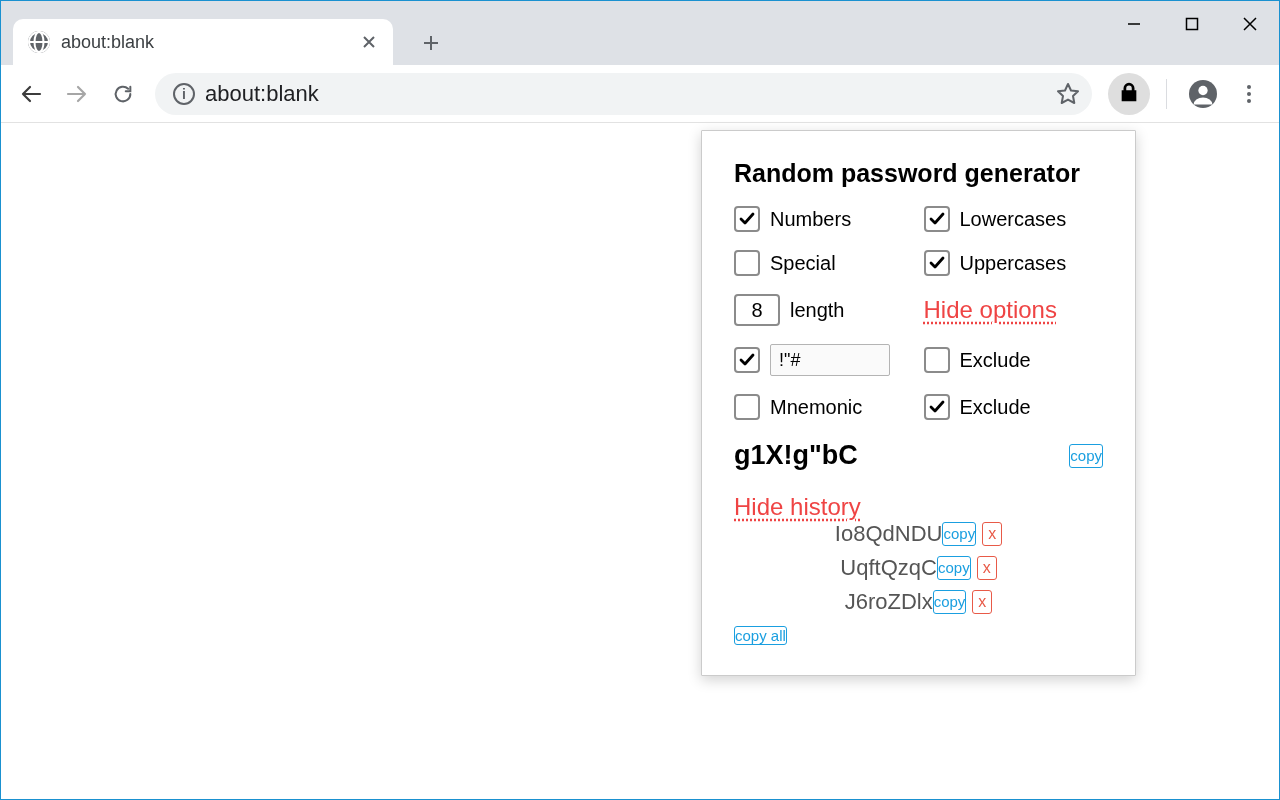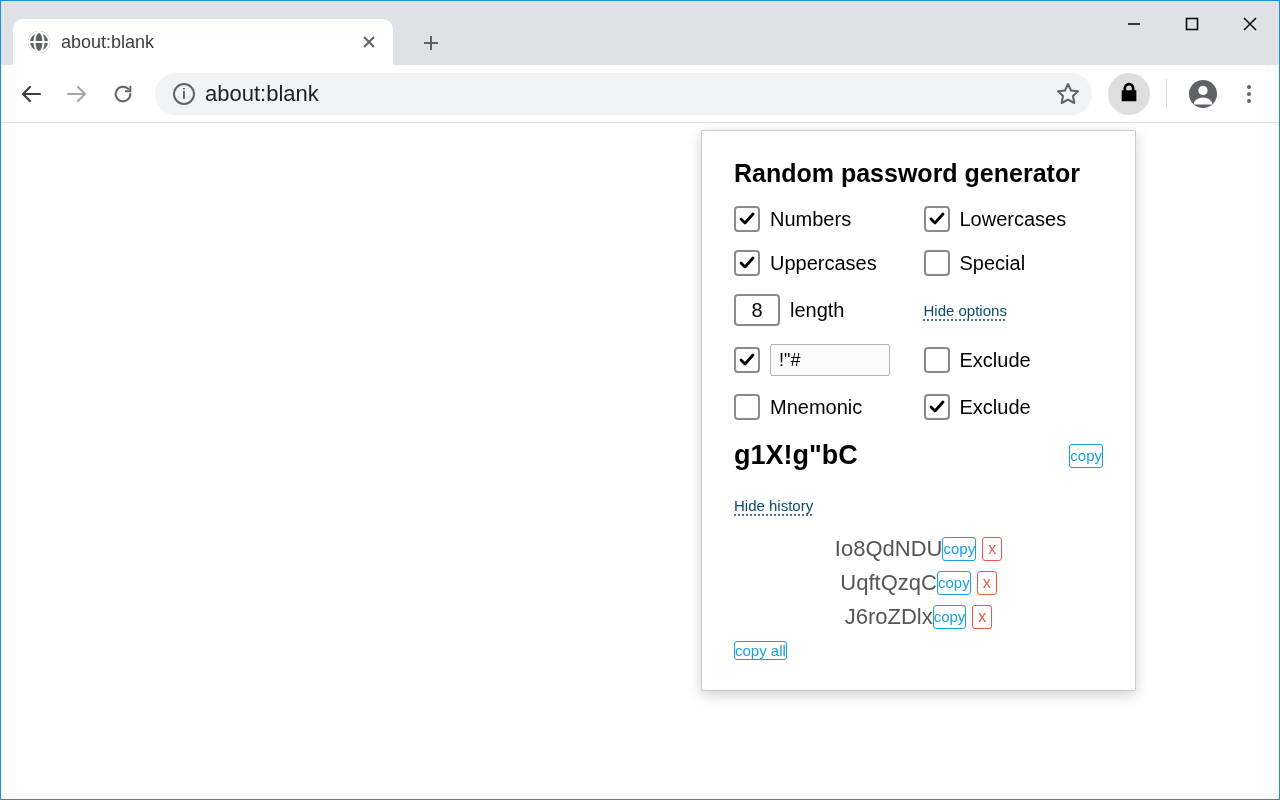--- a/index.html
+++ b/index.html
@@ -174,23 +174,23 @@
     display:flex;align-items:center;justify-content:center;
   }
   .inclusion-input {
     width: 120px; height: 32px;
     border: 1px solid #b4b4b4; border-radius:2px;
     background:#fafafa;
     padding: 0 8px; font-size: 18px;
     display:flex;align-items:center;
   }
   .link-blue {
-    color: #0c4a6e; text-decoration: underline dotted;
+    color: #ef4444; text-decoration: underline dotted;
     text-underline-offset: 4px;
-    cursor: pointer; font-size: 15px;
+    cursor: pointer; font-size: 24px;
   }
   .generate-btn {
     width: 100%; height: 40px;
     background: linear-gradient(#fcfcfc,#ececec);
     border: 1px solid #bdbdbd; border-radius:3px;
     font-size: 20px; letter-spacing: 0.5px;
     display:flex;align-items:center;justify-content:center;
     cursor:pointer;
     margin-bottom: 26px;
   }
@@ -328,32 +328,32 @@
       </div>
       <div class="opt">
         <span class="cb">
             <svg viewBox="0 0 18 18" stroke="#000" stroke-width="2.8" fill="none" stroke-linecap="round" stroke-linejoin="round">
               <path d="M3 9 L7 13 L15 4"></path>
             </svg>
           </span>
         <span>Lowercases</span>
       </div>
       <div class="opt">
+        <span class="cb"></span>
+        <span>Special</span>
+      </div>
+      <div class="opt">
         <span class="cb">
             <svg viewBox="0 0 18 18" stroke="#000" stroke-width="2.8" fill="none" stroke-linecap="round" stroke-linejoin="round">
               <path d="M3 9 L7 13 L15 4"></path>
             </svg>
           </span>
         <span>Uppercases</span>
       </div>
       <div class="opt">
-        <span class="cb"></span>
-        <span>Special</span>
-      </div>
-      <div class="opt">
         <span class="len-input">8</span>
         <span>length</span>
       </div>
       <div class="opt">
         <span class="link-blue">Hide options</span>
       </div>
       <div class="opt">
         <span class="cb">
             <svg viewBox="0 0 18 18" stroke="#000" stroke-width="2.8" fill="none" stroke-linecap="round" stroke-linejoin="round">
               <path d="M3 9 L7 13 L15 4"></path>
@@ -378,21 +378,21 @@
         <span>Exclude</span>
       </div>
     </div>
 
 
     <div class="generated-row">
       <span class="generated-pwd">g1X!g"bC</span>
       <span class="copy-chip">copy</span>
     </div>
 
-    <div style="margin-bottom:20px;">
+    <div style="margin-bottom:0;">
       <span class="link-blue">Hide history</span>
     </div>
 
     <div id="history-list">
         <div class="history-item">
           <span>Io8QdNDU</span>
           <span class="actions">
             <span class="copy-chip">copy</span>
             <span class="del-chip">x</span>
           </span>

